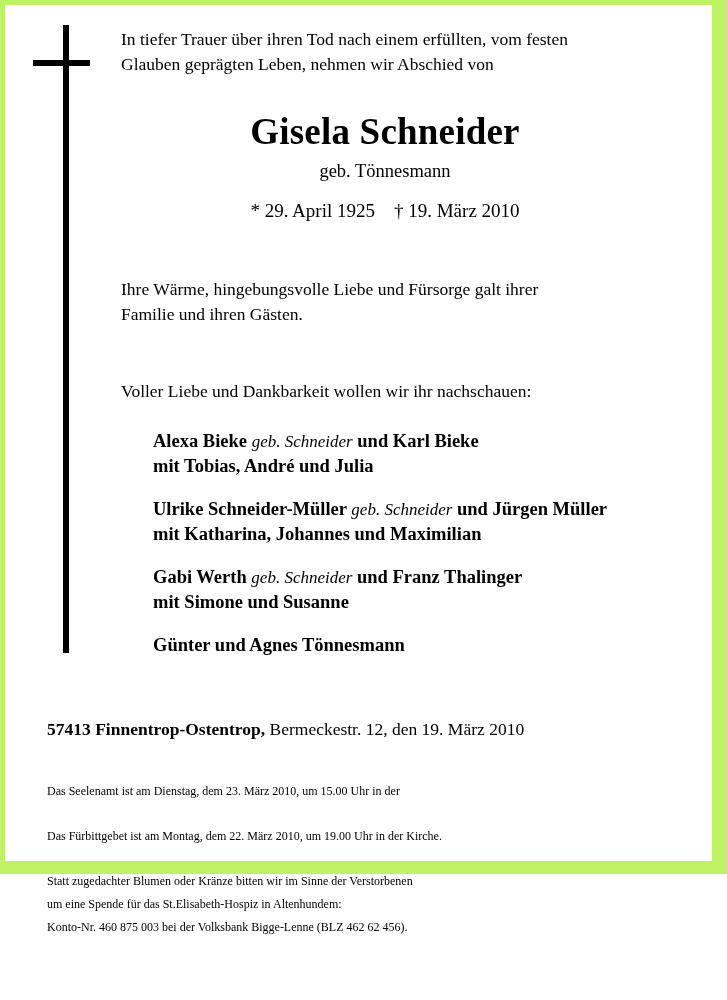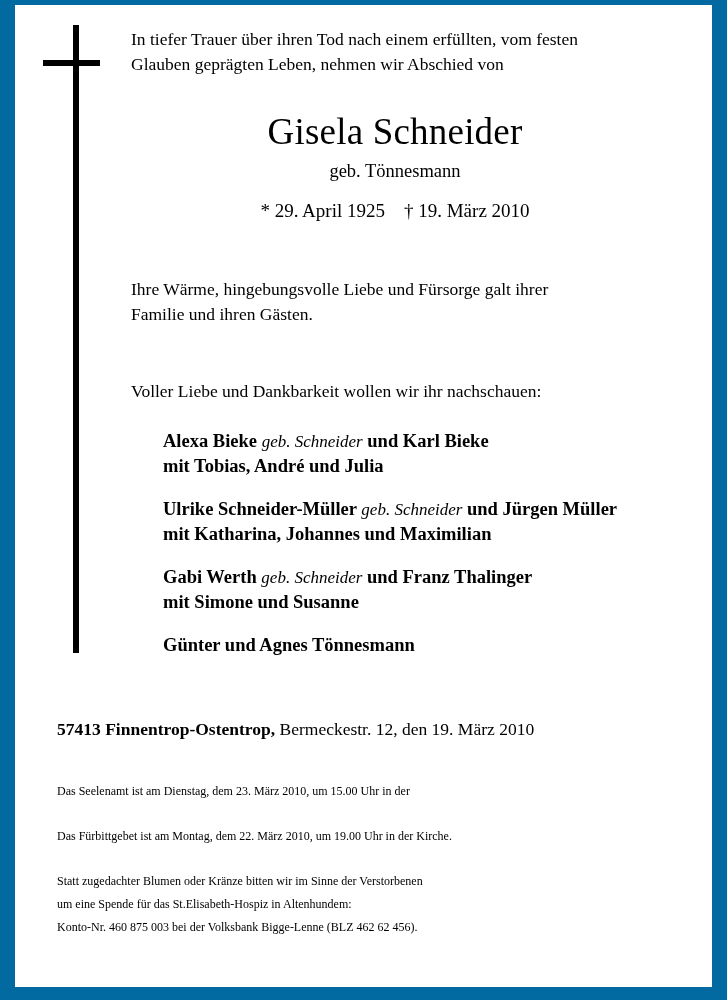--- a/index.html
+++ b/index.html
@@ -13,23 +13,23 @@
     overflow: hidden;
     font-family: "Liberation Serif", "DejaVu Serif", serif;
     color: #000000;
   }
 
   
   #notice {
     position: relative;
     box-sizing: border-box;
     width: 727px;
-    height: 1000px;
-    background: #0369a1;
-    padding: 5px 15px 13px 15px;
+    height: 874px;
+    background: #bef264;
+    padding: 5px 15px 13px 5px;
   }
   #sheet {
     position: relative;
     box-sizing: border-box;
     width: 100%;
     height: 100%;
     background: #ffffff;
   }
 
   
@@ -78,21 +78,21 @@
 
   .name-block {
     position: absolute;
     left: 60px;
     top: 105px;
     width: 640px;
     text-align: center;
   }
   .deceased-name {
     font-size: 37px;
-    font-weight: normal;
+    font-weight: bold;
     line-height: 44px;
     letter-spacing: 0.2px;
   }
   .maiden-name {
     font-size: 18.5px;
     line-height: 26px;
     margin-top: 4px;
   }
   .dates {
     font-size: 19px;

